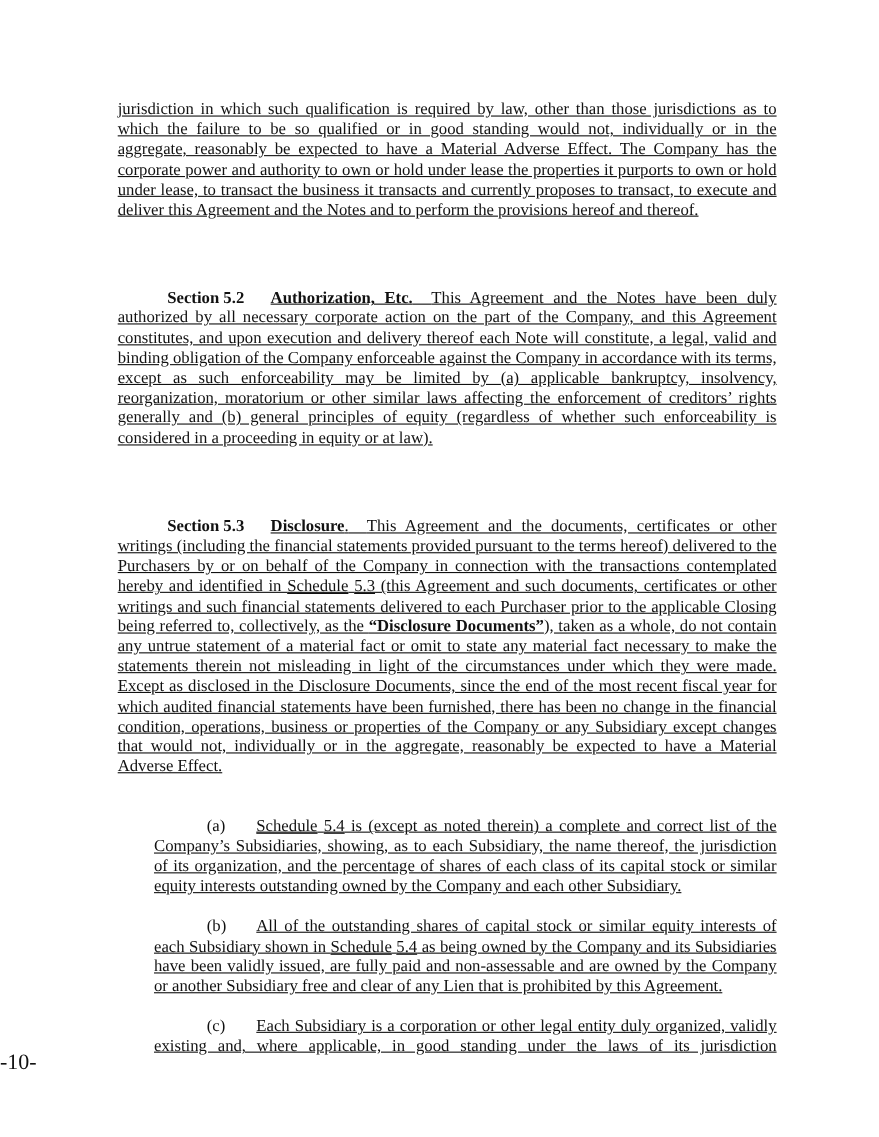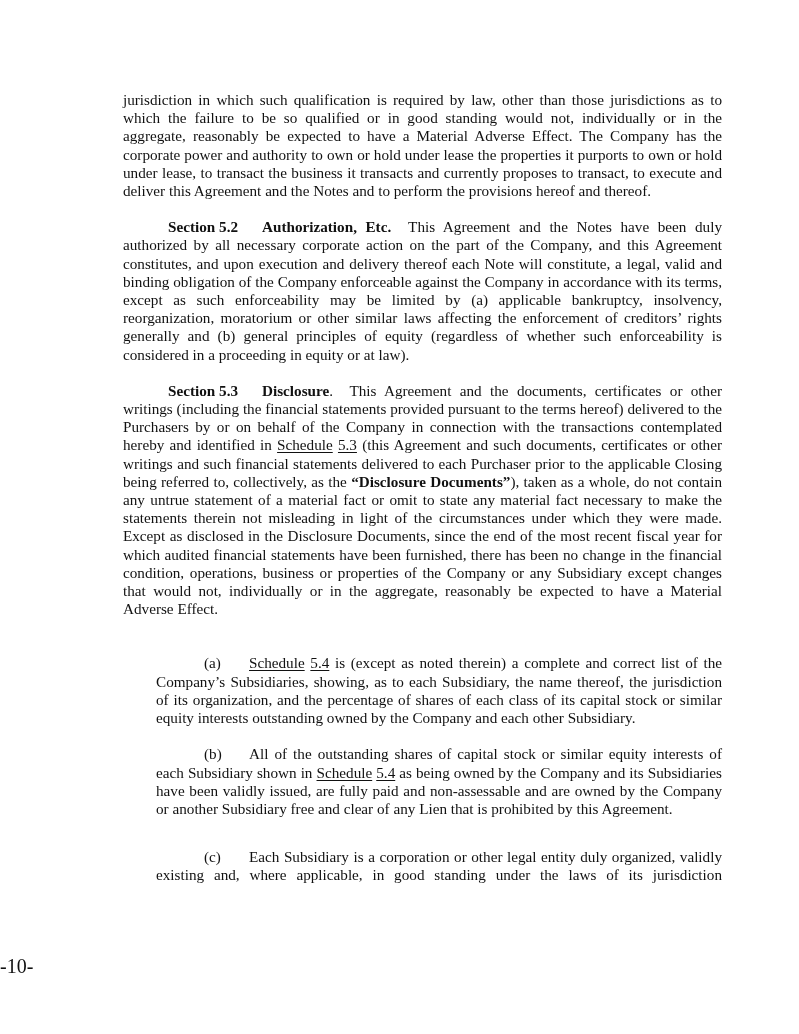--- a/index.html
+++ b/index.html
@@ -1,31 +1,31 @@
 <!DOCTYPE html>
 <html><head>
 <meta charset="utf-8">
 <style>
   html, body { margin: 0; padding: 0; background: #ffffff; }
   body {
     width: 799px; height: 1034px; position: relative; overflow: hidden;
     font-family: "Liberation Serif", "DejaVu Serif", serif;
     color: #111111;
   }
-  .page { position: absolute; left: 123px; top: 91px; width: 599px; }
+  .page { position: absolute; left: 107px; top: 91px; width: 599px; text-decoration: underline; }
   p {
     margin: 0; font-size: 15.2px; line-height: 18.2px;
     text-align: justify; text-align-last: left;
   }
   .gap { height: 18px; }
   .indent { text-indent: 45px; }
   .sub { margin-left: 33px; }
   .sub-indent { text-indent: 48px; }
   b { font-weight: bold; }
-  .sec-num { display: inline-block; width: 94px; text-indent: 0; }
+  .sec-num { display: inline-block; width: 94px; text-indent: 0; margin-top: 44px; }
   .sub-label { display: inline-block; width: 45px; text-indent: 0; }
   .u { text-decoration: underline; text-underline-offset: 2px; }
   .heading-line { margin-left: 45px; }
   .footer {
     position: absolute; left: 0; width: 799px; top: 955px;
     text-align: left; font-size: 20px;
   }
 </style>
 </head>
 <body>
@@ -48,17 +48,17 @@
   <div class="gap"></div>
 
   <p class="sub sub-indent"><span class="sub-label">(a)</span><span class="u">Schedule</span> <span class="u">5.4</span><span> is (except as noted therein) a complete and correct list of the Company’s Subsidiaries, showing, as to each Subsidiary, the name thereof, the jurisdiction of its organization, and the percentage of shares of each class of its capital stock or similar equity interests outstanding owned by the Company and each other Subsidiary.</span></p>
 
   <div class="gap"></div>
 
   <p class="sub sub-indent"><span class="sub-label">(b)</span><span>All of the outstanding shares of capital stock or similar equity interests of each Subsidiary shown in </span><span class="u">Schedule</span> <span class="u">5.4</span><span> as being owned by the Company and its Subsidiaries have been validly issued, are fully paid and non-assessable and are owned by the Company or another Subsidiary free and clear of any Lien that is prohibited by this Agreement.</span></p>
 
   <div class="gap"></div>
 
-  <p class="sub sub-indent" style="text-align-last: justify; margin-top: 12px;"><span class="sub-label">(c)</span><span>Each Subsidiary is a corporation or other legal entity duly organized, validly existing and, where applicable, in good standing under the laws of its jurisdiction</span></p>
+  <p class="sub sub-indent" style="text-align-last: justify;"><span class="sub-label">(c)</span><span>Each Subsidiary is a corporation or other legal entity duly organized, validly existing and, where applicable, in good standing under the laws of its jurisdiction</span></p>
 
 </div>
 
 <div class="footer">-10-</div>
 
 </body></html>

